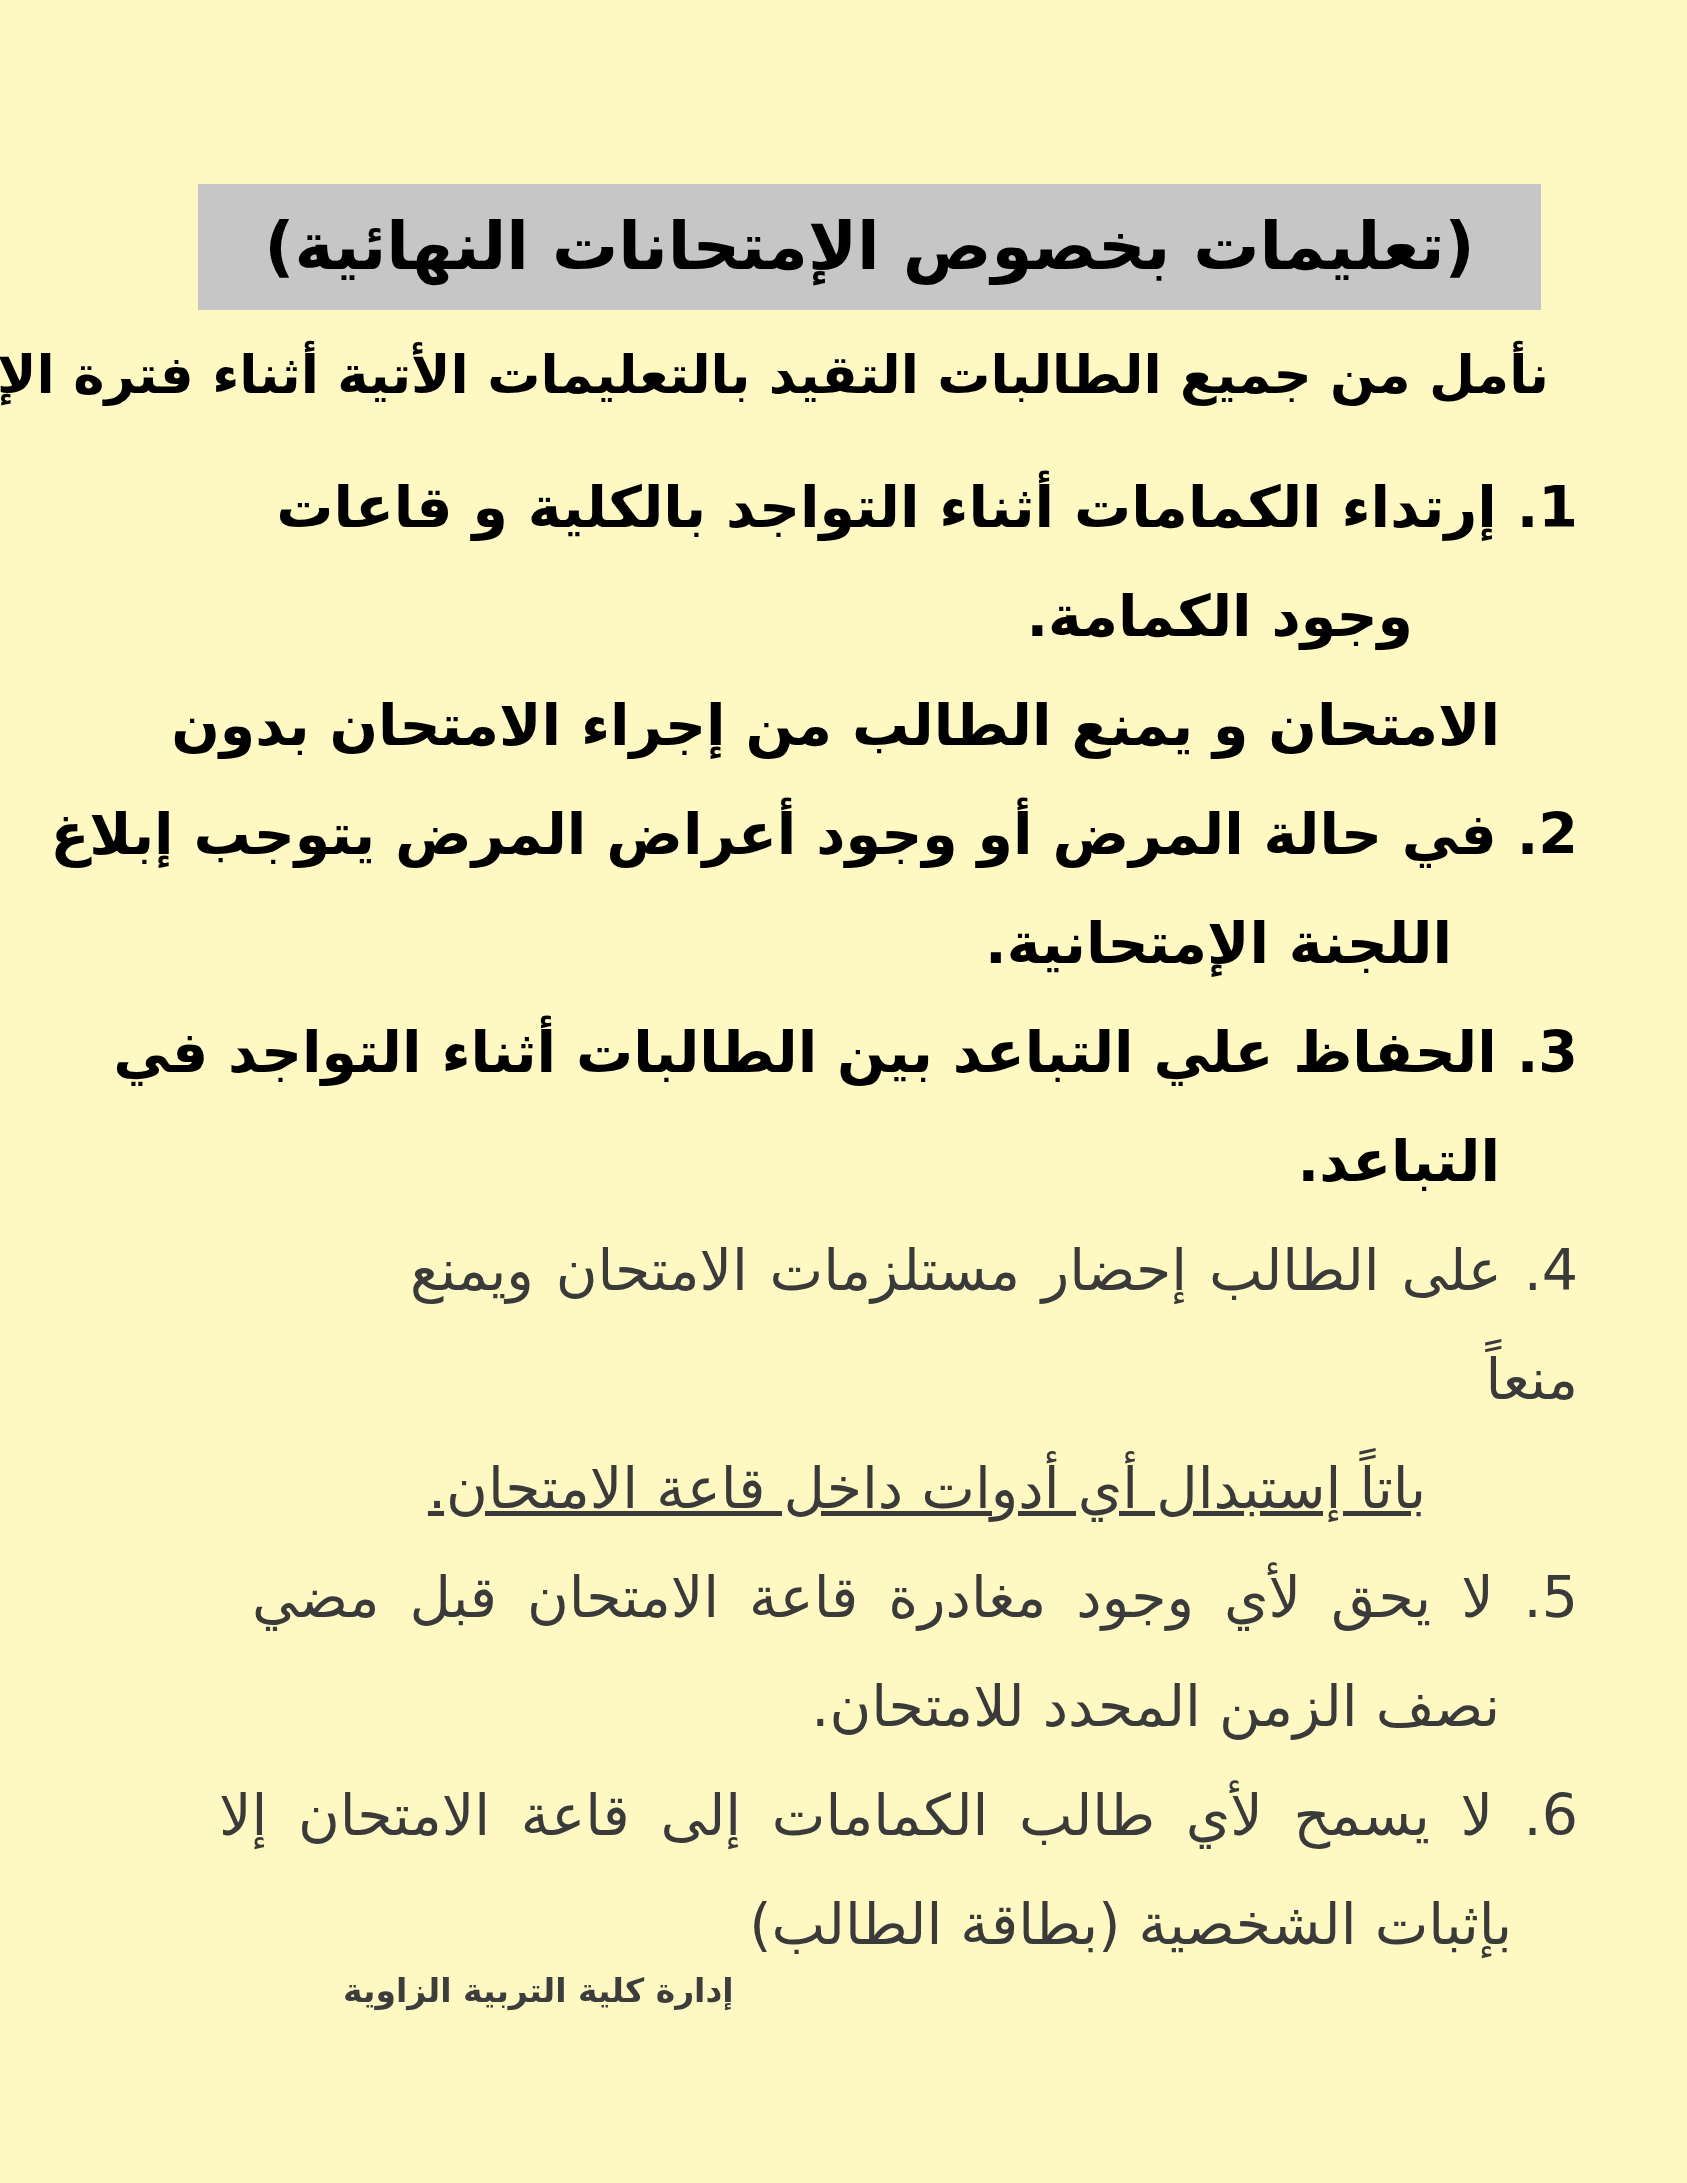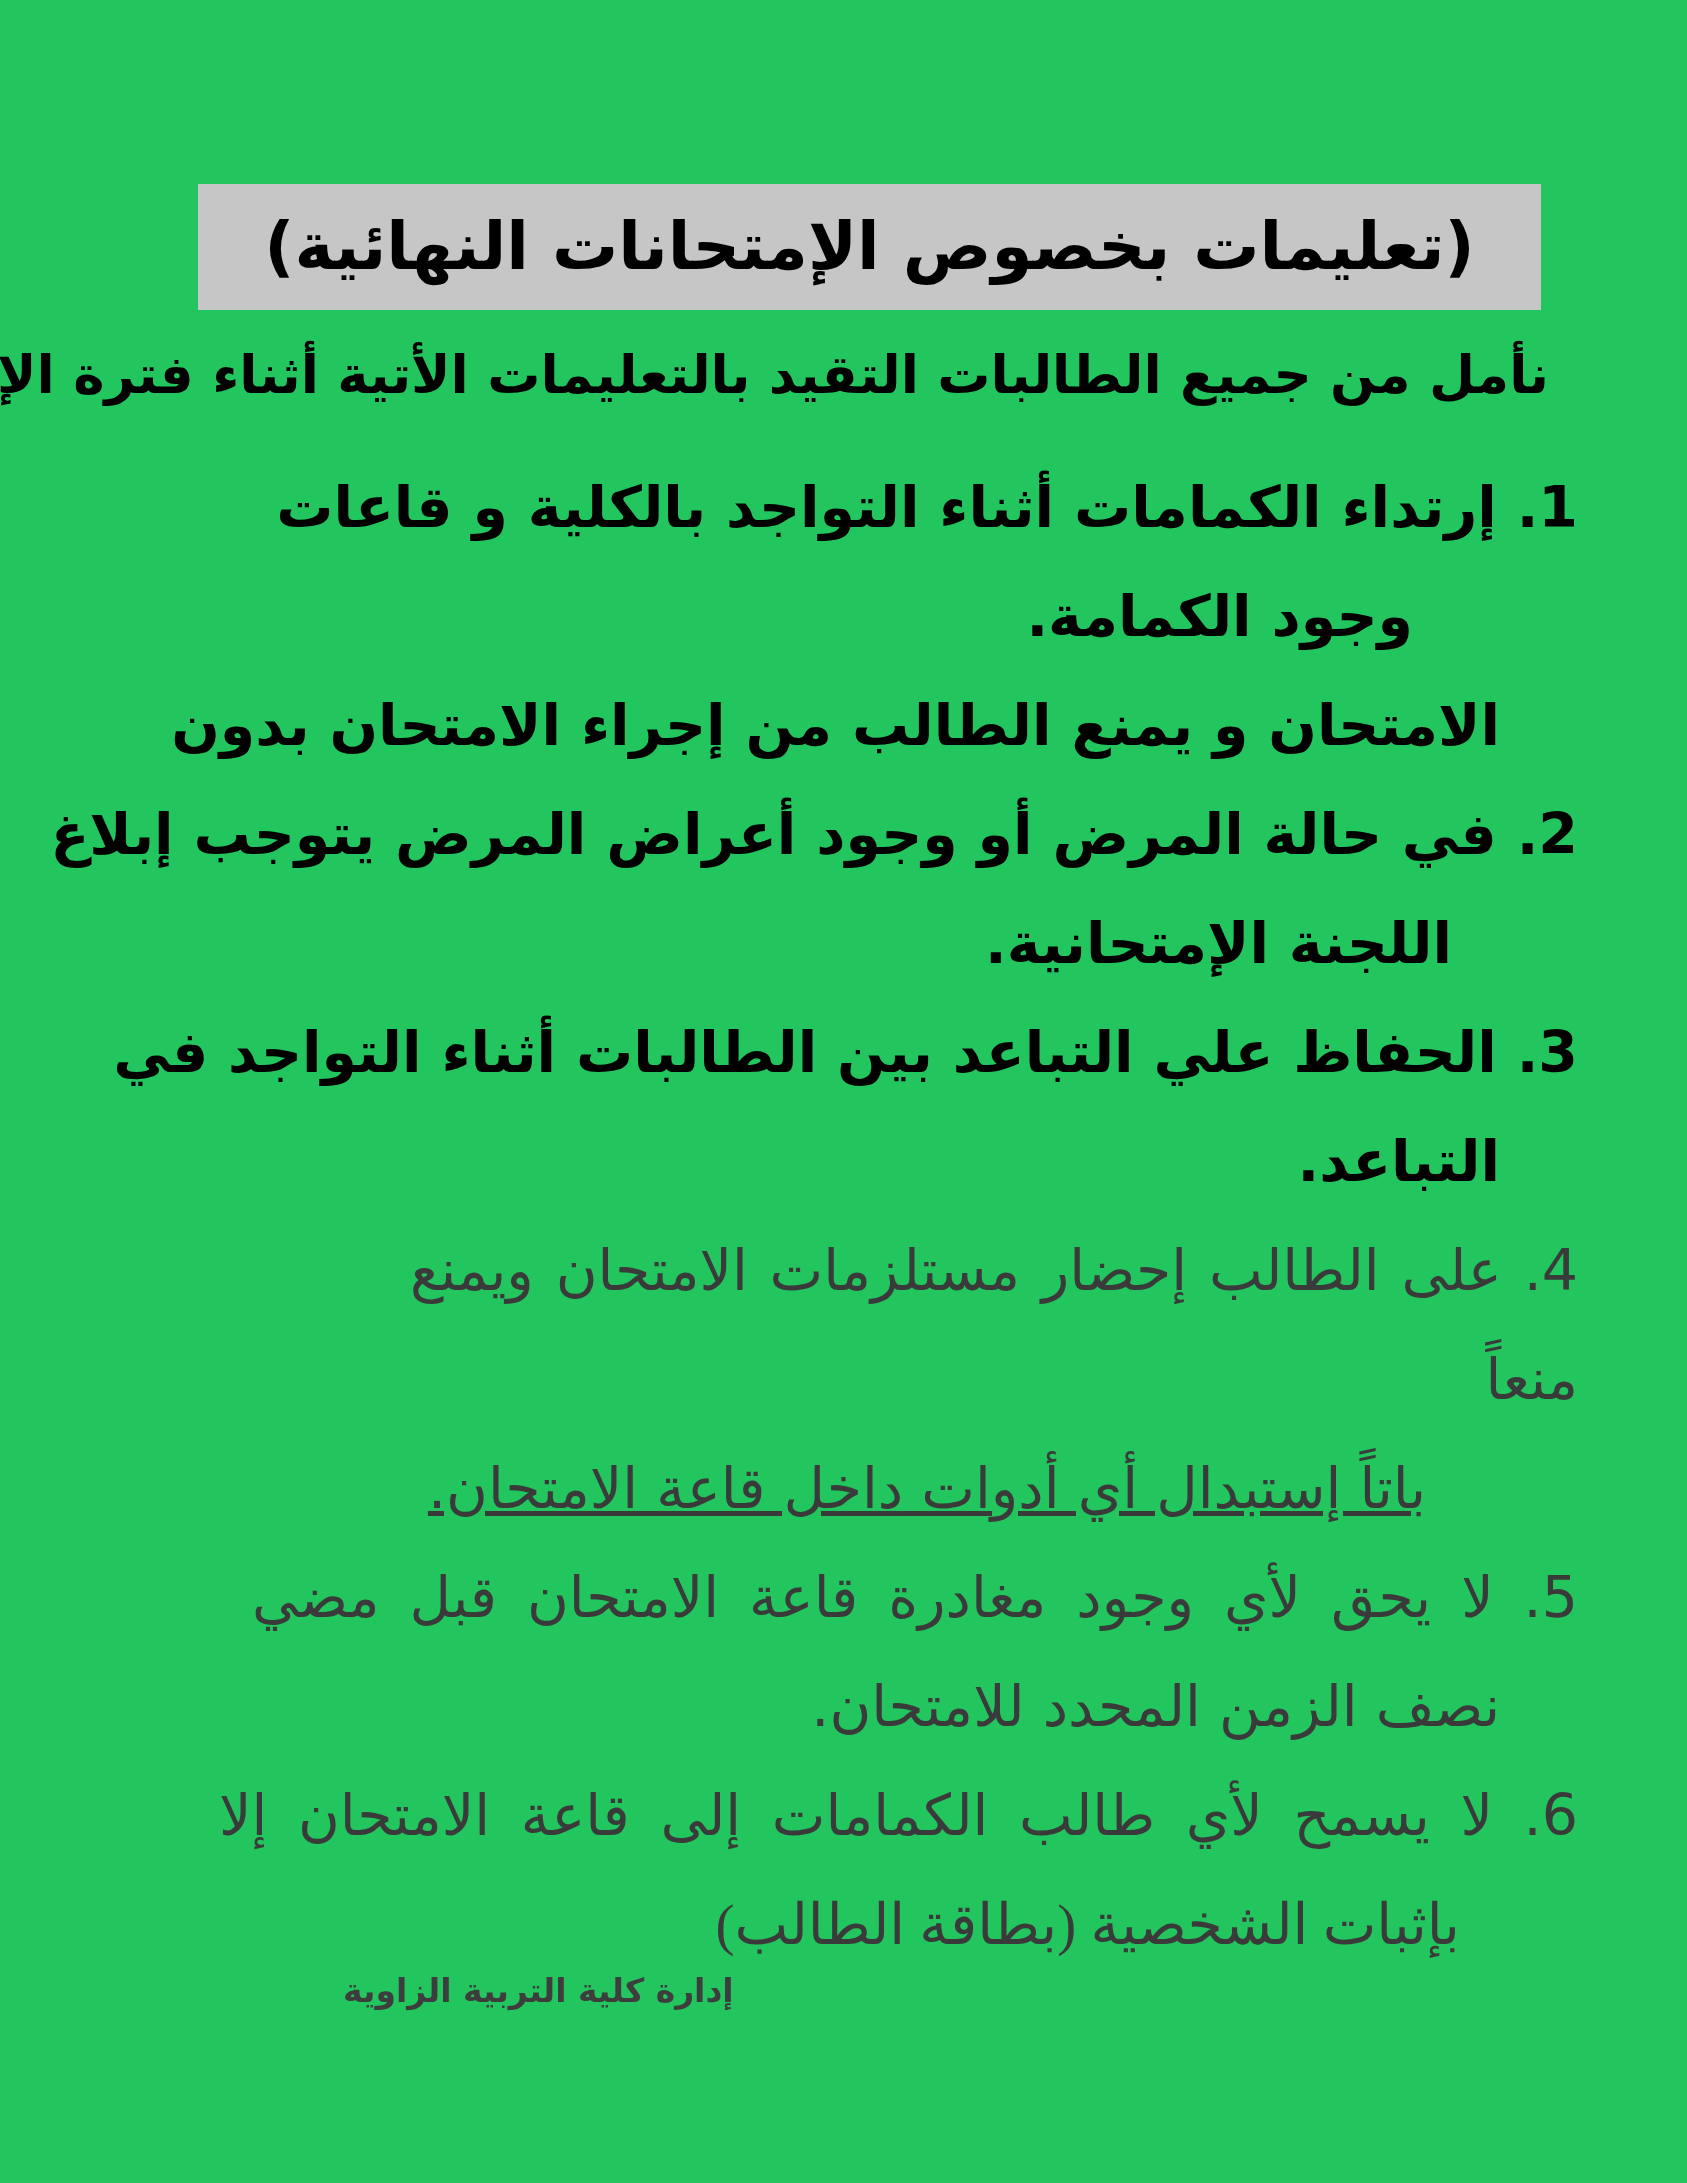--- a/index.html
+++ b/index.html
@@ -4,21 +4,21 @@
 <style>
   html, body {
     margin: 0;
     padding: 0;
     background: #ffffff;
   }
   .page {
     position: relative;
     width: 1687px;
     height: 2183px;
-    background: #22c55e;
+    background: #fef9c3;
     overflow: hidden;
     direction: rtl;
     font-family: "DejaVu Sans", sans-serif;
   }
   
   .title-band {
     position: absolute;
     top: 184px;
     right: 146px;
     width: 1343px;
@@ -136,21 +136,21 @@
         <span>لا يحق لأي وجود مغادرة قاعة الامتحان قبل مضي</span>
       </div>
       <div class="line cont">نصف الزمن المحدد للامتحان.</div>
     </div>
 
     <div class="item-gray">
       <div class="line stretch" style="margin-left: 60px;">
         <span class="num">6.</span>
         <span>لا يسمح لأي طالب الكمامات إلى قاعة الامتحان إلا</span>
       </div>
-      <div class="line cont" style="margin-right: 118px; font-family: Liberation Serif, serif;">بإثبات الشخصية (بطاقة الطالب)</div>
+      <div class="line cont" style="margin-right: 66px;">بإثبات الشخصية (بطاقة الطالب)</div>
     </div>
 
   </div>
 
   <div class="footer">إدارة كلية التربية الزاوية</div>
 
 </div>
 
 
 </body></html>

